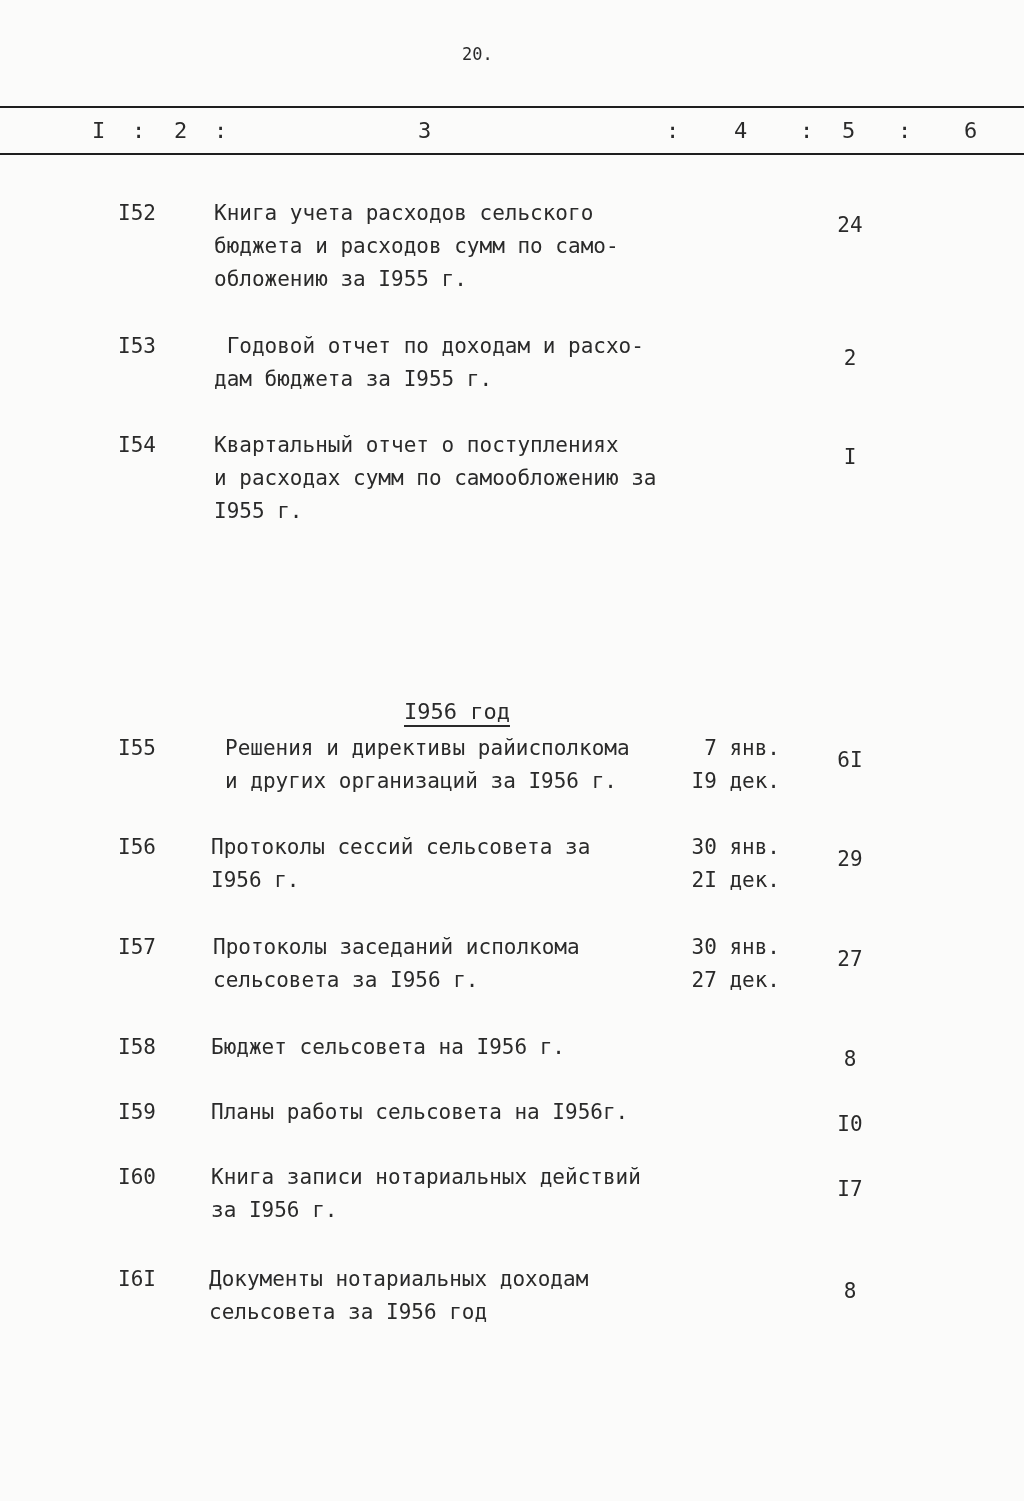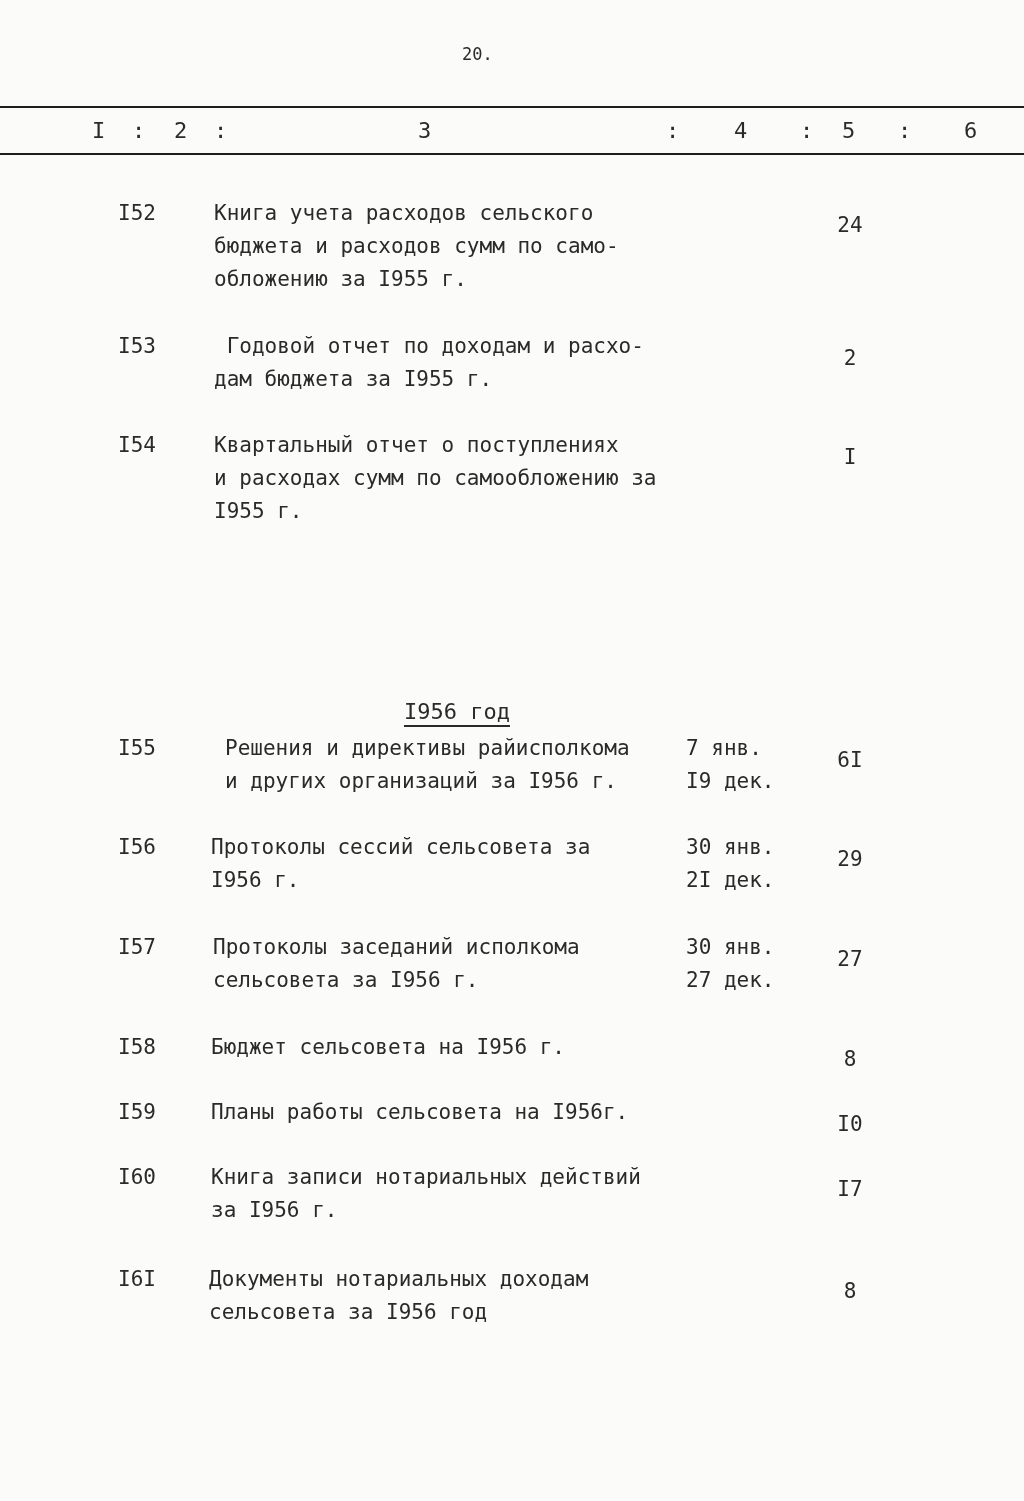--- a/index.html
+++ b/index.html
@@ -10,21 +10,21 @@
   }
   .page-number { position: absolute; top: 44px; left: 462px; font-size: 17px; }
   .rule { position: absolute; left: 0; width: 1024px; height: 2px; background: #1e1e1e; }
   .rule.top { top: 106px; }
   .rule.bottom { top: 153px; }
   .header-row { position: absolute; top: 118px; left: 0; width: 1024px; height: 30px; font-size: 22px; }
   .header-row span { position: absolute; top: 0; }
   .entry { position: absolute; left: 0; width: 1024px; font-size: 21px; line-height: 33px; }
   .entry .num { position: absolute; left: 76px; top: 0; margin-left: 42px; }
   .entry .title { position: absolute; left: 214px; top: 0; white-space: pre; }
-  .entry .dates { position: absolute; left: 686px; top: 0; white-space: pre; text-align: left; width: 94px; }
+  .entry .dates { position: absolute; left: 686px; top: 0; white-space: pre; text-align: right; width: 94px; }
   .entry .sheets { position: absolute; left: 820px; top: 12px; width: 60px; text-align: center; }
   .section-title {
     position: absolute; top: 667px; left: 404px; font-size: 22px;
     text-decoration: underline; text-underline-offset: 6px; margin-top: 32px;
   }
 </style>
 </head>
 <body>
 
 <div class="page-number">20.</div>

